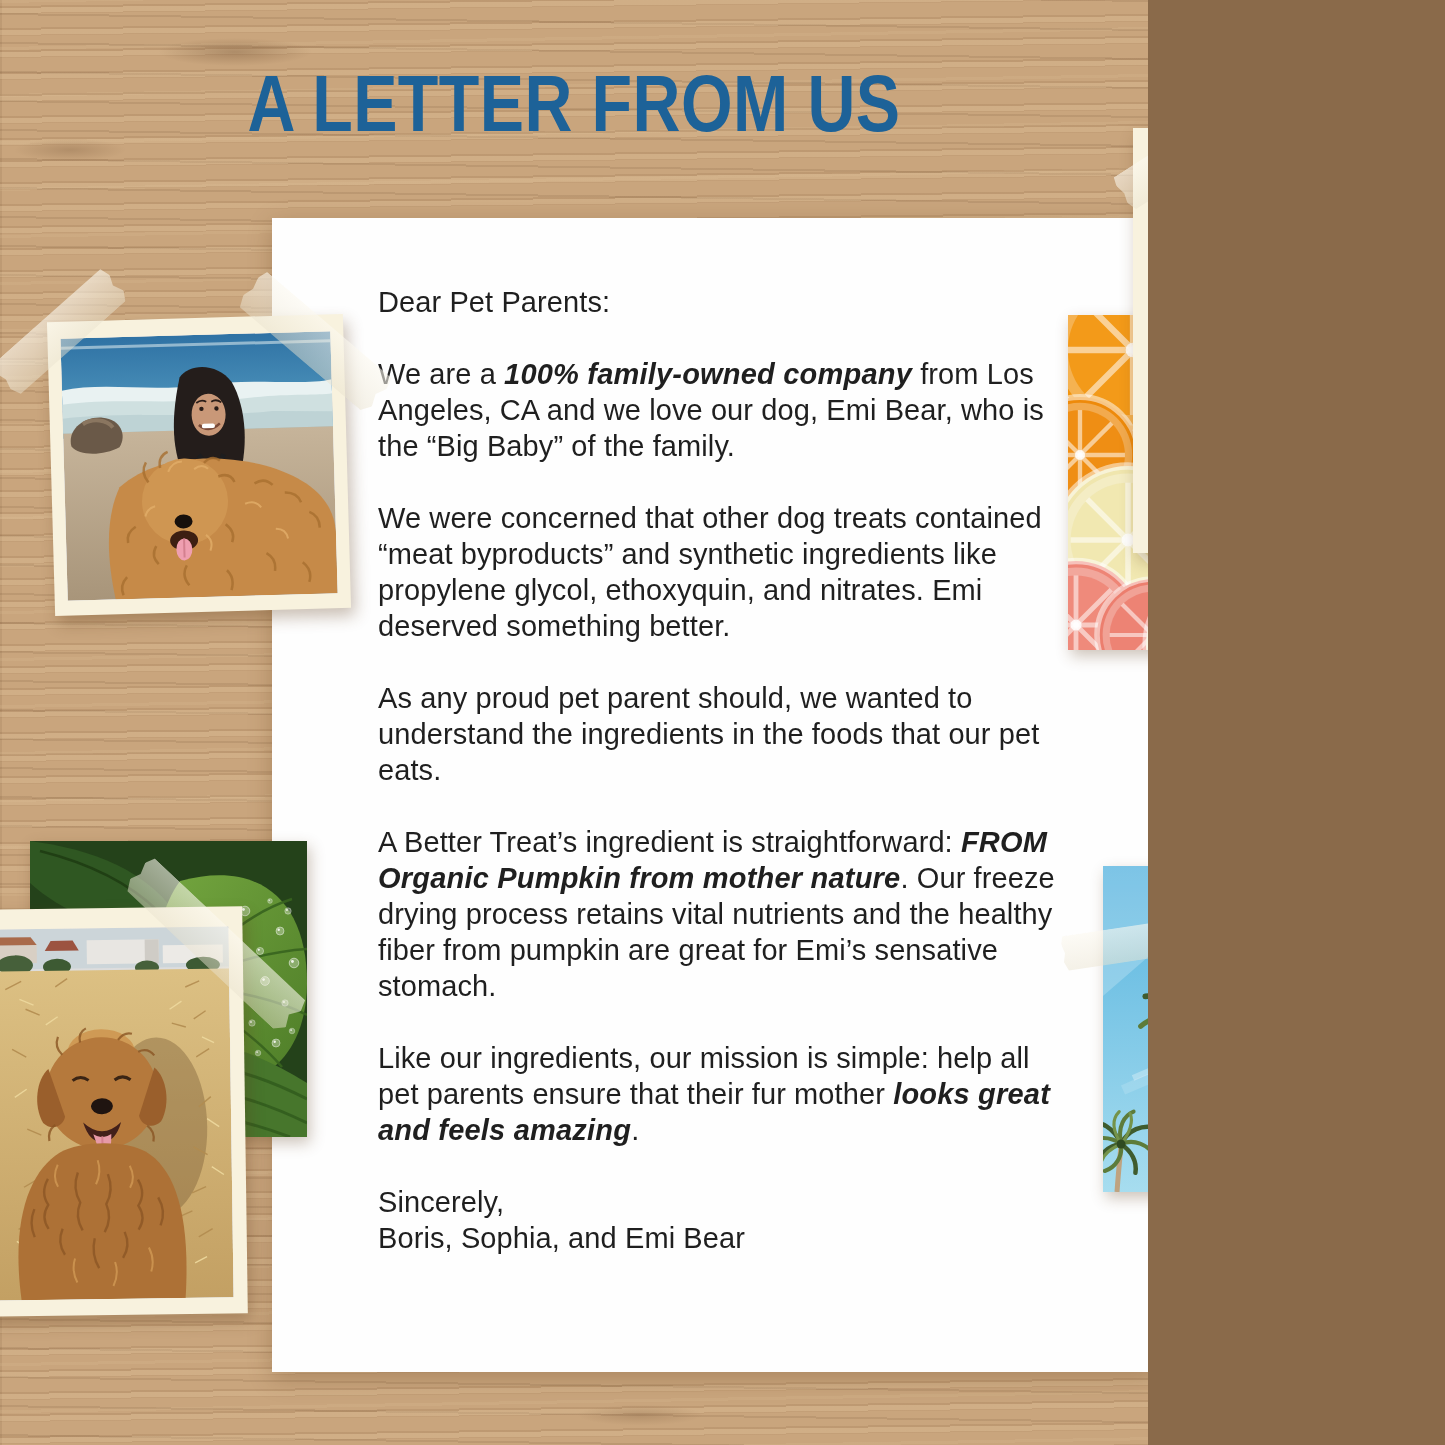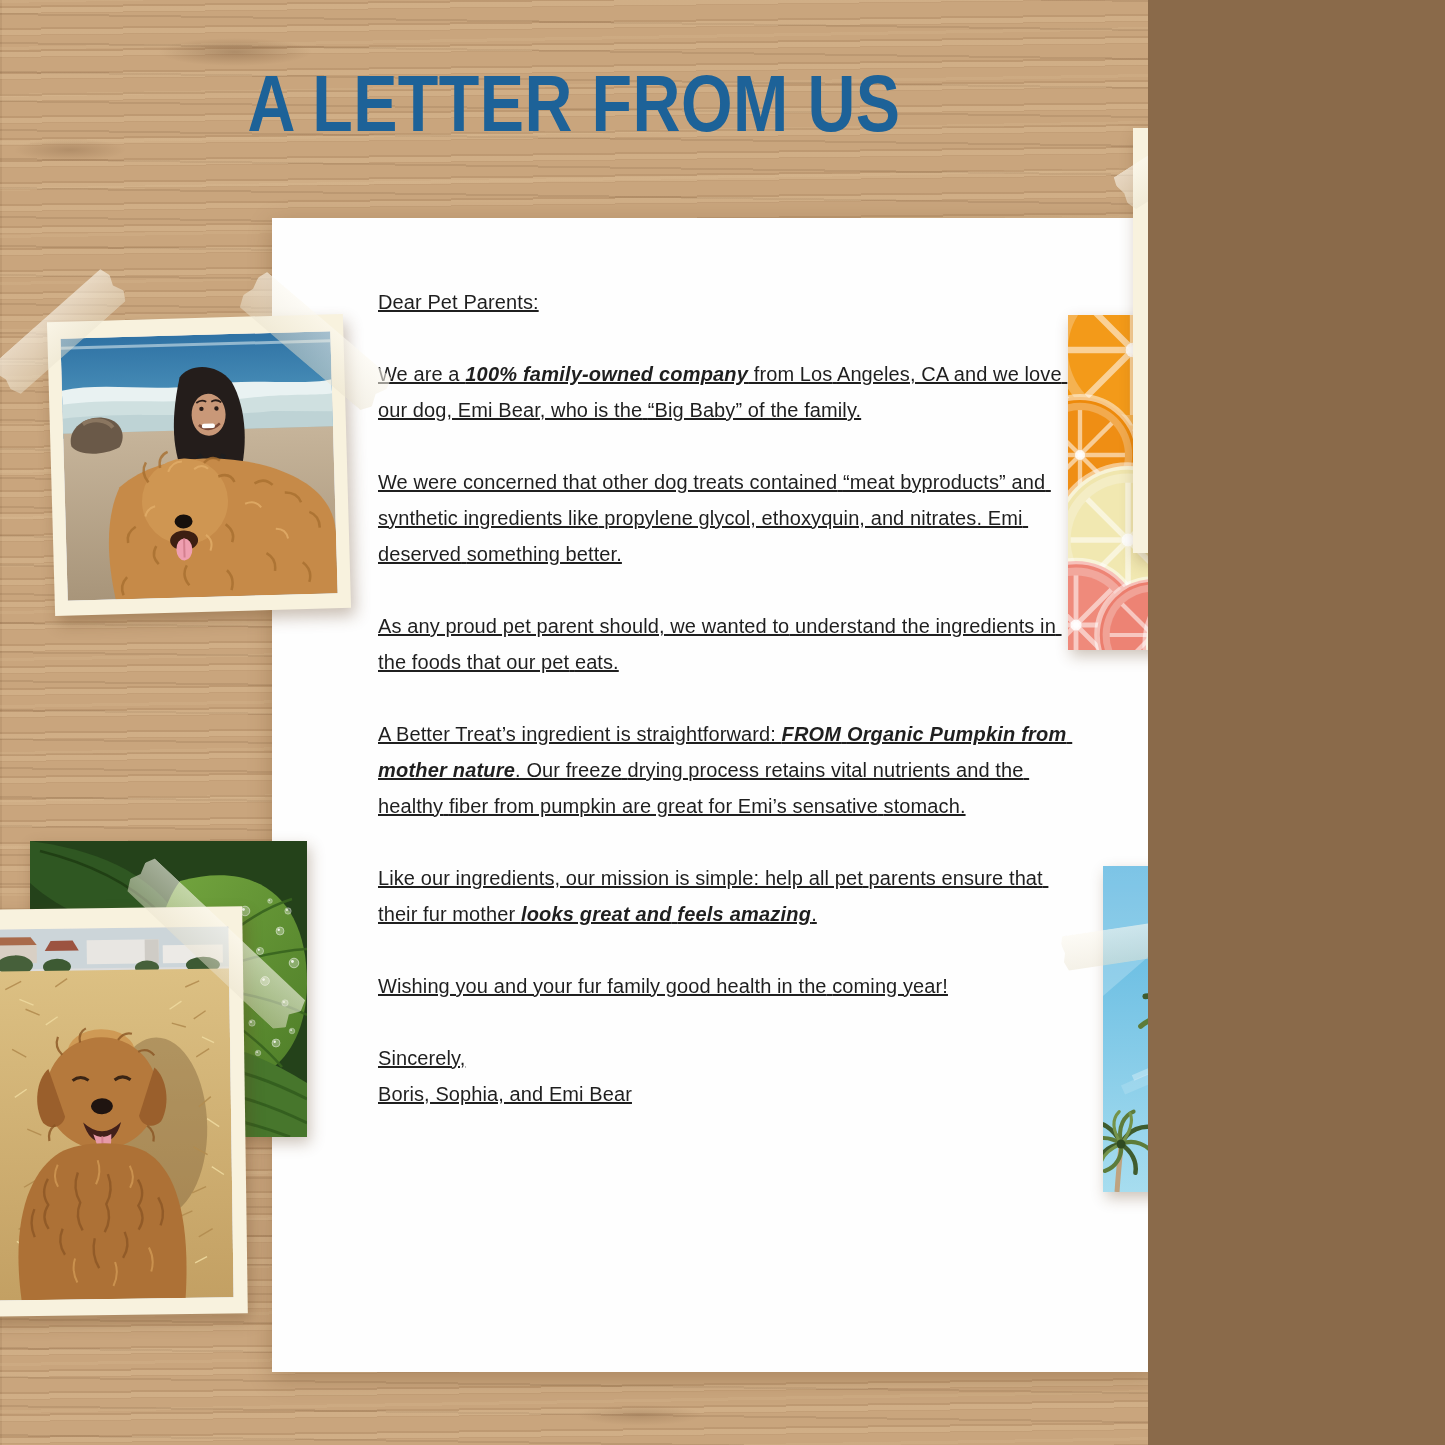--- a/index.html
+++ b/index.html
@@ -23,21 +23,21 @@
       linear-gradient(90deg, rgba(90,58,30,.10) 0 2px, rgba(90,58,30,0) 2px);
   }
   
   .title{position:absolute;left:0;top:64px;width:100%;margin:0;text-align:center;
     font-size:79px;line-height:1;font-weight:800;color:#1d6298;letter-spacing:.5px;
     transform:scaleX(.84);}
   
   .paper{position:absolute;left:272px;top:218px;width:886px;height:1154px;
     background:#fefefe;box-shadow:0 6px 22px rgba(92,58,25,.28);z-index:2;}
   .letter{position:absolute;left:106px;top:66px;width:700px;
-    font-size:20px;line-height:36px;color:#1f1f1f;letter-spacing:.1px;text-decoration:underline;}
+    font-size:29px;line-height:36px;color:#1f1f1f;letter-spacing:.1px;}
   .letter p{margin:0 0 36px 0;}
   .letter .ln{min-height:36px;white-space:pre-wrap;}
   .letter .b{font-weight:700;font-style:italic;letter-spacing:.2px;margin-top:40px;}
   .signature{}
   
   .photo{position:absolute;}
   .photo svg{display:block;}
   .borderless{box-shadow:3px 6px 14px rgba(92,58,25,.30);}
   .polaroid{background:#f8f2de;box-shadow:4px 8px 16px rgba(92,58,25,.32);}
   .polaroid .inner{overflow:hidden;background:#ddd;}
@@ -413,24 +413,20 @@
         <span class="ln"><span class="b">Organic Pumpkin from mother nature</span><span>. Our freeze</span></span>
         <span class="ln"><span>drying process retains vital nutrients and the healthy</span></span>
         <span class="ln"><span>fiber from pumpkin are great for Emi’s sensative</span></span>
         <span class="ln"><span>stomach.</span></span>
       </p>
       <p>
         <span class="ln"><span>Like our ingredients, our mission is simple: help all pet</span></span>
         <span class="ln"><span>parents ensure that their fur mother </span><span class="b">looks great and</span></span>
         <span class="ln"><span class="b">feels amazing</span><span>.</span></span>
       </p>
-      <p>
-        <span class="ln"><span>Wishing you and your fur family good health in the</span></span>
-        <span class="ln"><span>coming year!</span></span>
-      </p>
       <div class="signature">
         <div class="ln">Sincerely,</div>
         <div class="ln">Boris, Sophia, and Emi Bear</div>
       </div>
     </div>
   </section>
 
   <div class="tape tape-woman-tl"></div>
   <div class="tape tape-woman-tr"></div>
   <div class="tape tape-man-tl"></div>

